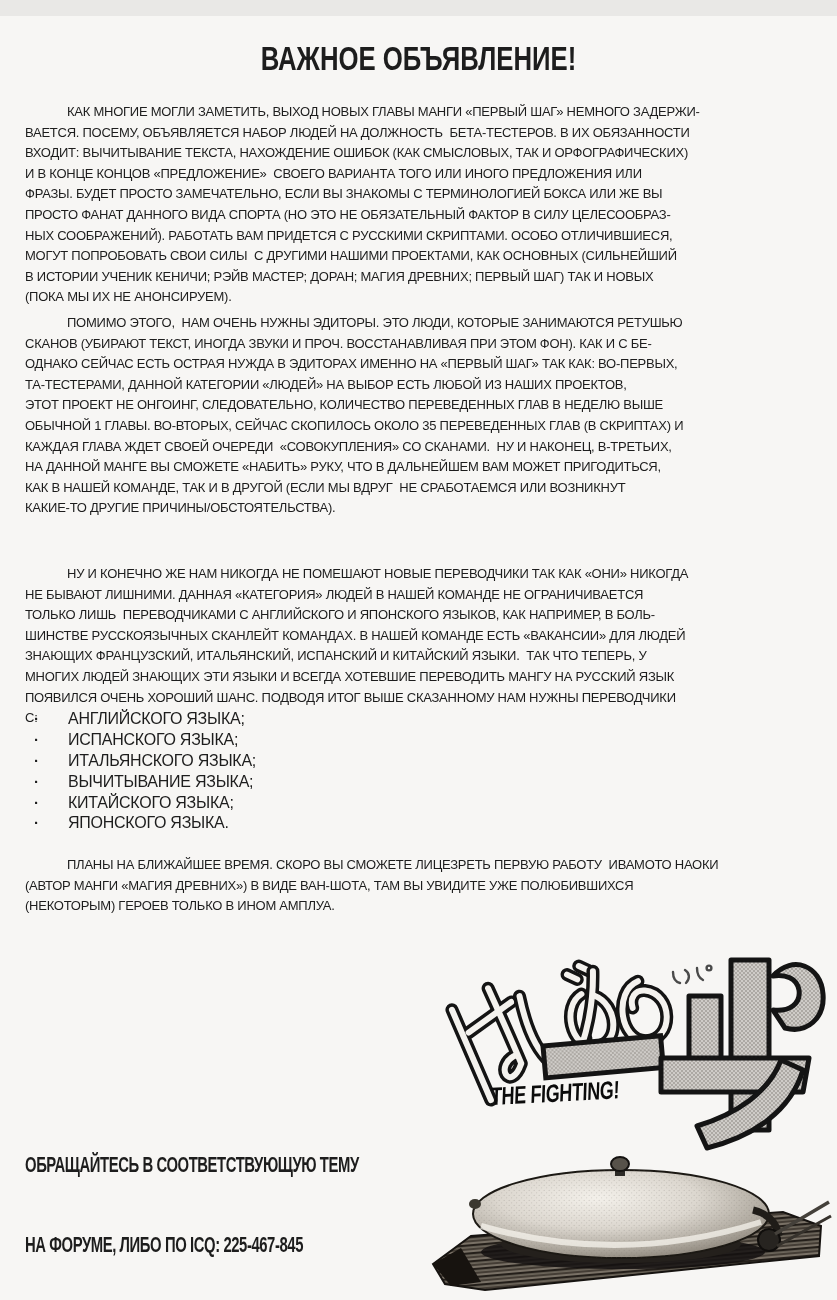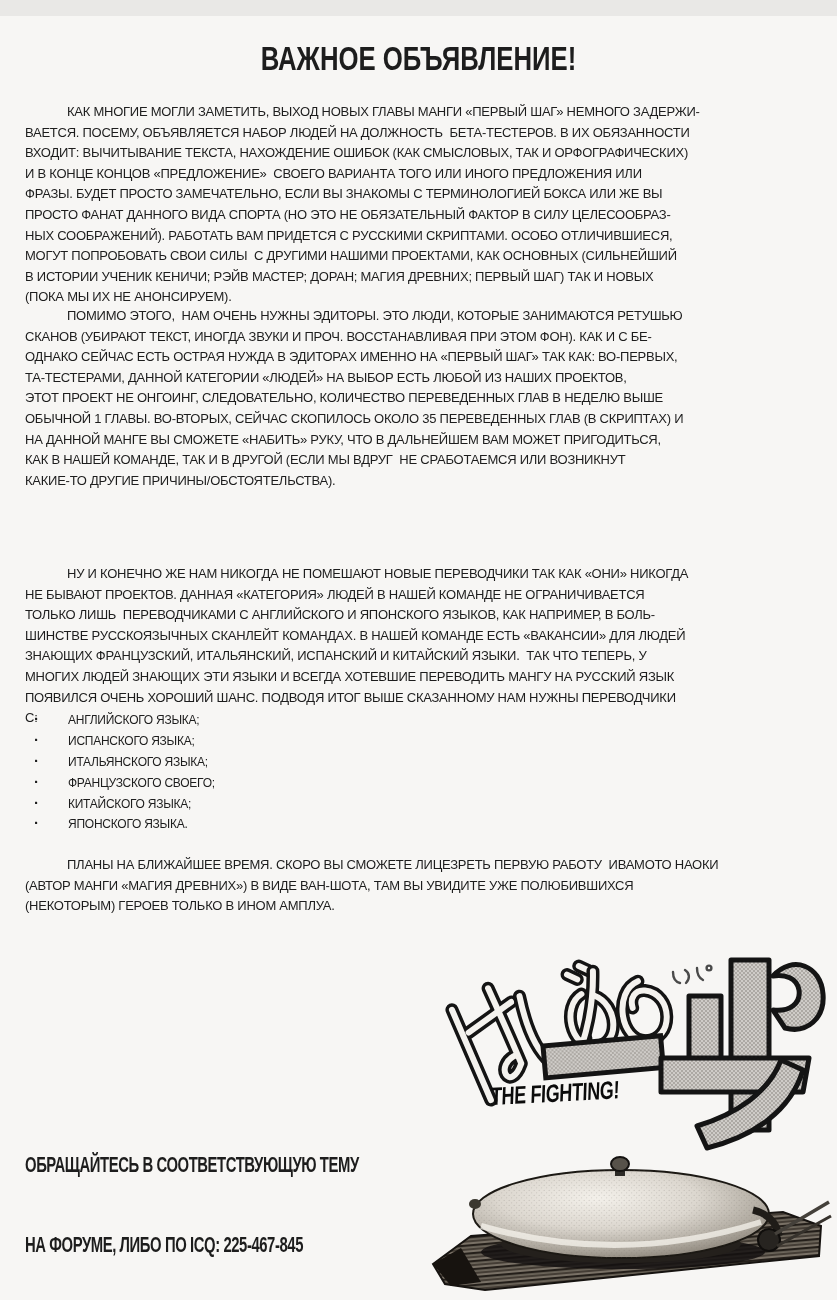--- a/index.html
+++ b/index.html
@@ -15,21 +15,21 @@
   }
   .para{position:absolute;left:25px;width:800px;}
   .line{
     white-space:pre;font-size:13px;line-height:20.6px;
     letter-spacing:-0.25px;
   }
   .para .line:first-child{text-indent:42px;}
   .bullets{position:absolute;left:25px;top:694px;margin:0;padding:0;list-style:none;}
   .bullets li{display:flex;align-items:baseline;height:20.9px;}
   .dot{width:43px;padding-left:9px;box-sizing:border-box;font-size:15px;font-weight:bold;}
-  .bullets .btxt{white-space:pre;font-size:12px;letter-spacing:-0.25px;}
+  .bullets .btxt{white-space:pre;font-size:16px;letter-spacing:-0.25px;}
   .contact{
     position:absolute;left:25px;top:1083px;
     font-weight:bold;font-size:21.5px;line-height:26.6px;letter-spacing:-0.6px;
     transform:scaleX(0.69);transform-origin:0 0;white-space:pre;
   }
   .logo{position:absolute;left:393px;top:942px;width:445px;height:200px;}
   .logo svg{position:absolute;left:0;top:0;overflow:visible;}
   .fighting{
     position:absolute;left:98px;top:124px;width:max-content;
     font-weight:bold;font-size:25px;letter-spacing:-0.5px;color:#0b0b0b;
@@ -54,35 +54,36 @@
     <div class="line">ВХОДИТ: ВЫЧИТЫВАНИЕ ТЕКСТА, НАХОЖДЕНИЕ ОШИБОК (КАК СМЫСЛОВЫХ, ТАК И ОРФОГРАФИЧЕСКИХ)</div>
     <div class="line">И В КОНЦЕ КОНЦОВ «ПРЕДЛОЖЕНИЕ»  СВОЕГО ВАРИАНТА ТОГО ИЛИ ИНОГО ПРЕДЛОЖЕНИЯ ИЛИ</div>
     <div class="line">ФРАЗЫ. БУДЕТ ПРОСТО ЗАМЕЧАТЕЛЬНО, ЕСЛИ ВЫ ЗНАКОМЫ С ТЕРМИНОЛОГИЕЙ БОКСА ИЛИ ЖЕ ВЫ</div>
     <div class="line">ПРОСТО ФАНАТ ДАННОГО ВИДА СПОРТА (НО ЭТО НЕ ОБЯЗАТЕЛЬНЫЙ ФАКТОР В СИЛУ ЦЕЛЕСООБРАЗ-</div>
     <div class="line">НЫХ СООБРАЖЕНИЙ). РАБОТАТЬ ВАМ ПРИДЕТСЯ С РУССКИМИ СКРИПТАМИ. ОСОБО ОТЛИЧИВШИЕСЯ,</div>
     <div class="line">МОГУТ ПОПРОБОВАТЬ СВОИ СИЛЫ  С ДРУГИМИ НАШИМИ ПРОЕКТАМИ, КАК ОСНОВНЫХ (СИЛЬНЕЙШИЙ</div>
     <div class="line">В ИСТОРИИ УЧЕНИК КЕНИЧИ; РЭЙВ МАСТЕР; ДОРАН; МАГИЯ ДРЕВНИХ; ПЕРВЫЙ ШАГ) ТАК И НОВЫХ</div>
     <div class="line">(ПОКА МЫ ИХ НЕ АНОНСИРУЕМ).</div>
   </div>
 
-  <div class="para" style="top:290px">
+  <div class="para" style="top:297px">
     <div class="line">ПОМИМО ЭТОГО,  НАМ ОЧЕНЬ НУЖНЫ ЭДИТОРЫ. ЭТО ЛЮДИ, КОТОРЫЕ ЗАНИМАЮТСЯ РЕТУШЬЮ</div>
     <div class="line">СКАНОВ (УБИРАЮТ ТЕКСТ, ИНОГДА ЗВУКИ И ПРОЧ. ВОССТАНАВЛИВАЯ ПРИ ЭТОМ ФОН). КАК И С БЕ-</div>
     <div class="line">ОДНАКО СЕЙЧАС ЕСТЬ ОСТРАЯ НУЖДА В ЭДИТОРАХ ИМЕННО НА «ПЕРВЫЙ ШАГ» ТАК КАК: ВО-ПЕРВЫХ,</div>
     <div class="line">ТА-ТЕСТЕРАМИ, ДАННОЙ КАТЕГОРИИ «ЛЮДЕЙ» НА ВЫБОР ЕСТЬ ЛЮБОЙ ИЗ НАШИХ ПРОЕКТОВ,</div>
     <div class="line">ЭТОТ ПРОЕКТ НЕ ОНГОИНГ, СЛЕДОВАТЕЛЬНО, КОЛИЧЕСТВО ПЕРЕВЕДЕННЫХ ГЛАВ В НЕДЕЛЮ ВЫШЕ</div>
     <div class="line">ОБЫЧНОЙ 1 ГЛАВЫ. ВО-ВТОРЫХ, СЕЙЧАС СКОПИЛОСЬ ОКОЛО 35 ПЕРЕВЕДЕННЫХ ГЛАВ (В СКРИПТАХ) И</div>
+    <div class="line">КАЖДАЯ ГЛАВА ЖДЕТ СВОЕЙ ОЧЕРЕДИ  «СОВОКУПЛЕНИЯ» СО СКАНАМИ.  НУ И НАКОНЕЦ, В-ТРЕТЬИХ,</div>
     <div class="line">НА ДАННОЙ МАНГЕ ВЫ СМОЖЕТЕ «НАБИТЬ» РУКУ, ЧТО В ДАЛЬНЕЙШЕМ ВАМ МОЖЕТ ПРИГОДИТЬСЯ,</div>
     <div class="line">КАК В НАШЕЙ КОМАНДЕ, ТАК И В ДРУГОЙ (ЕСЛИ МЫ ВДРУГ  НЕ СРАБОТАЕМСЯ ИЛИ ВОЗНИКНУТ</div>
     <div class="line">КАКИЕ-ТО ДРУГИЕ ПРИЧИНЫ/ОБСТОЯТЕЛЬСТВА).</div>
   </div>
 
   <div class="para" style="top:548px">
     <div class="line">НУ И КОНЕЧНО ЖЕ НАМ НИКОГДА НЕ ПОМЕШАЮТ НОВЫЕ ПЕРЕВОДЧИКИ ТАК КАК «ОНИ» НИКОГДА</div>
-    <div class="line">НЕ БЫВАЮТ ПРОЕКТОВ. ДАННАЯ «КАТЕГОРИЯ» ЛЮДЕЙ В НАШЕЙ КОМАНДЕ НЕ ОГРАНИЧИВАЕТСЯ</div>
+    <div class="line">НЕ БЫВАЮТ ЛИШНИМИ. ДАННАЯ «КАТЕГОРИЯ» ЛЮДЕЙ В НАШЕЙ КОМАНДЕ НЕ ОГРАНИЧИВАЕТСЯ</div>
     <div class="line">ТОЛЬКО ЛИШЬ  ПЕРЕВОДЧИКАМИ С АНГЛИЙСКОГО И ЯПОНСКОГО ЯЗЫКОВ, КАК НАПРИМЕР, В БОЛЬ-</div>
     <div class="line">ШИНСТВЕ РУССКОЯЗЫЧНЫХ СКАНЛЕЙТ КОМАНДАХ. В НАШЕЙ КОМАНДЕ ЕСТЬ «ВАКАНСИИ» ДЛЯ ЛЮДЕЙ</div>
     <div class="line">ЗНАЮЩИХ ФРАНЦУЗСКИЙ, ИТАЛЬЯНСКИЙ, ИСПАНСКИЙ И КИТАЙСКИЙ ЯЗЫКИ.  ТАК ЧТО ТЕПЕРЬ, У</div>
     <div class="line">МНОГИХ ЛЮДЕЙ ЗНАЮЩИХ ЭТИ ЯЗЫКИ И ВСЕГДА ХОТЕВШИЕ ПЕРЕВОДИТЬ МАНГУ НА РУССКИЙ ЯЗЫК</div>
     <div class="line">ПОЯВИЛСЯ ОЧЕНЬ ХОРОШИЙ ШАНС. ПОДВОДЯ ИТОГ ВЫШЕ СКАЗАННОМУ НАМ НУЖНЫ ПЕРЕВОДЧИКИ</div>
     <div class="line">С:</div>
   </div>
 
   <ul class="bullets">
     <li>
@@ -92,21 +93,21 @@
     <li>
         <span class="dot">·</span>
         <span class="btxt">ИСПАНСКОГО ЯЗЫКА;</span>
       </li>
     <li>
         <span class="dot">·</span>
         <span class="btxt">ИТАЛЬЯНСКОГО ЯЗЫКА;</span>
       </li>
     <li>
         <span class="dot">·</span>
-        <span class="btxt">ФРАНЦУЗСКОГО СВОЕГО;</span>
+        <span class="btxt">ВЫЧИТЫВАНИЕ ЯЗЫКА;</span>
       </li>
     <li>
         <span class="dot">·</span>
         <span class="btxt">КИТАЙСКОГО ЯЗЫКА;</span>
       </li>
     <li>
         <span class="dot">·</span>
         <span class="btxt">ЯПОНСКОГО ЯЗЫКА.</span>
       </li>
   </ul>

